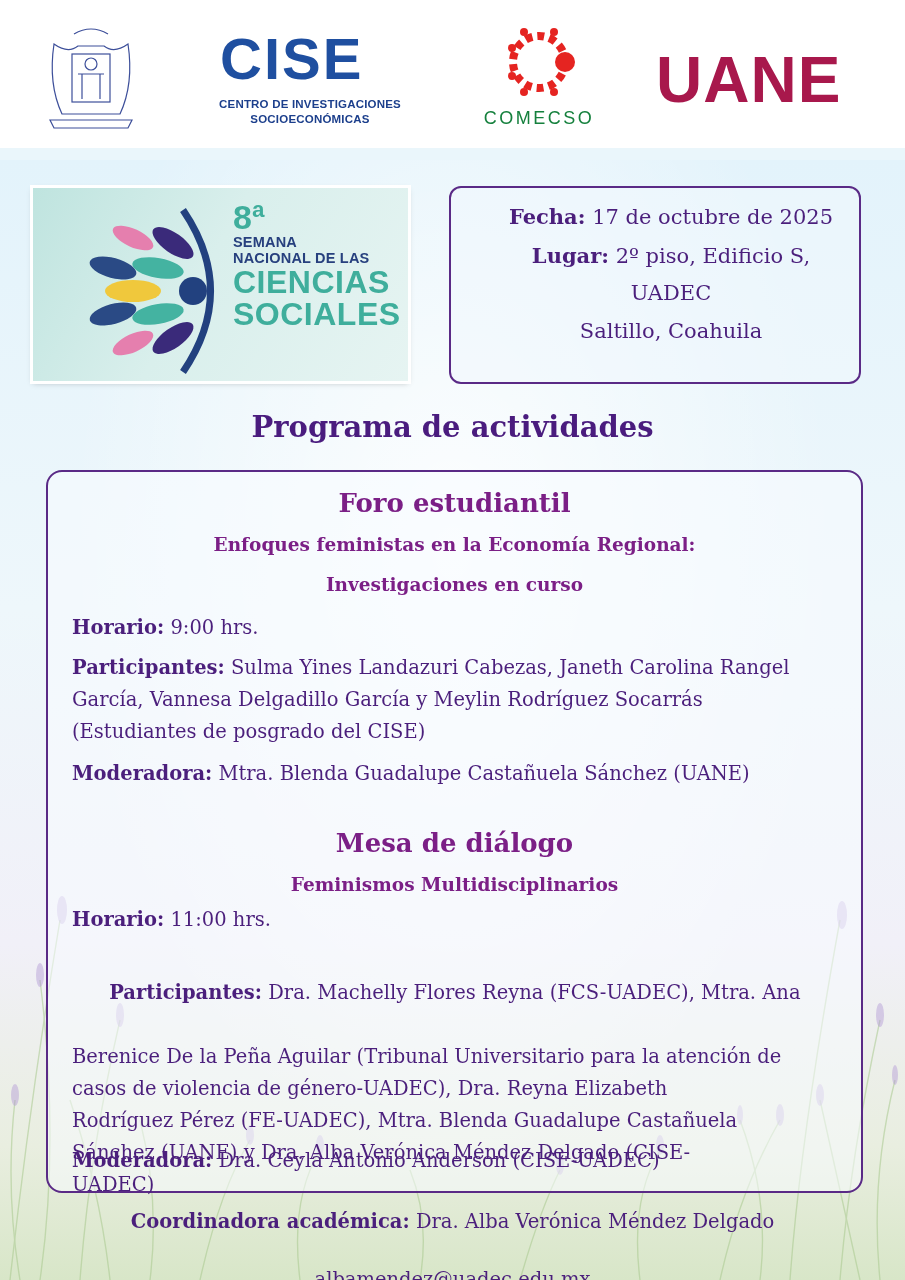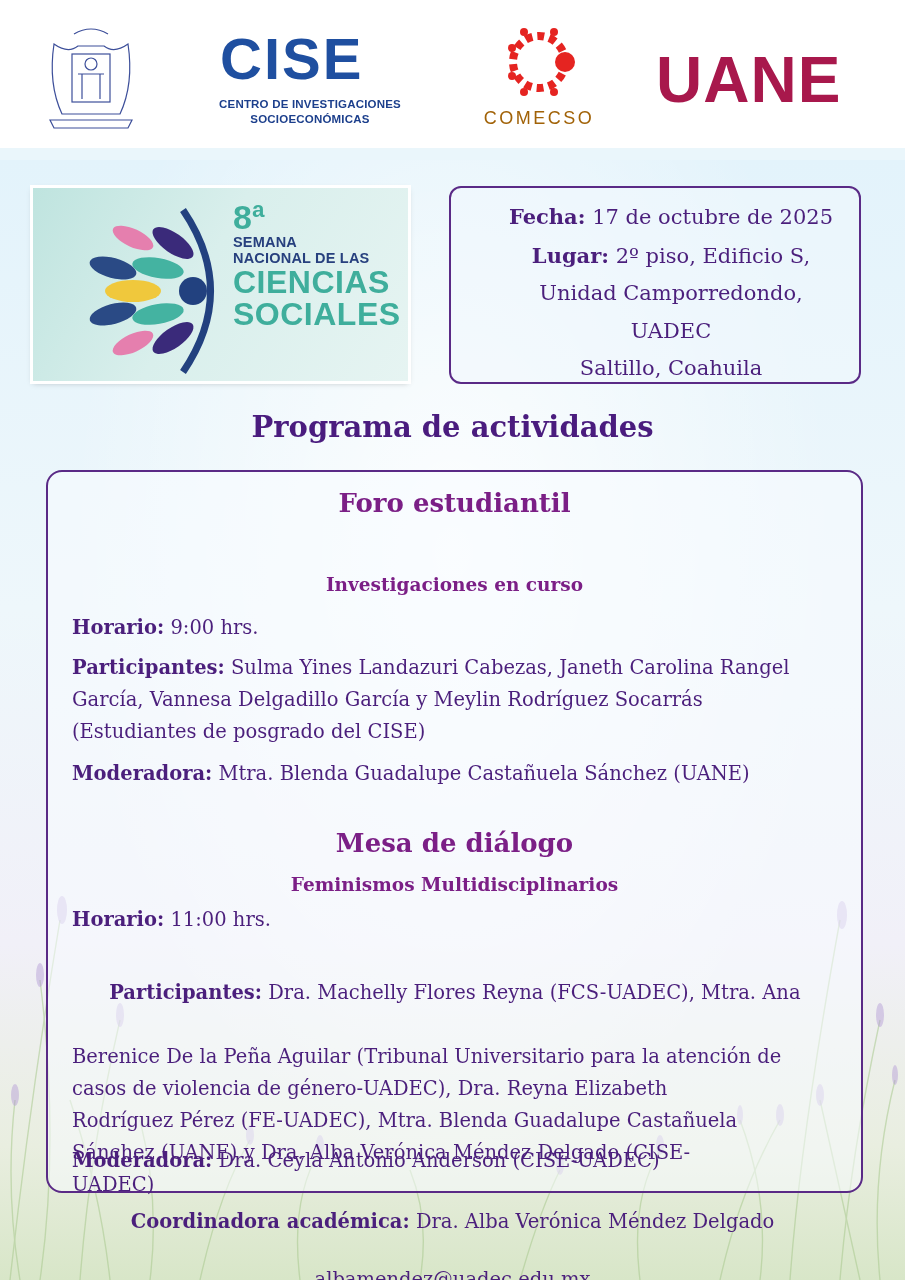--- a/index.html
+++ b/index.html
@@ -30,21 +30,21 @@
     font-weight: 900; font-size: 58px; letter-spacing: 2px; color: #1f4fa0; line-height: 62px;
   }
   .cise-sub {
     position: absolute; left: 0; width: 200px; text-align: center;
     font-family: "Liberation Sans", sans-serif; font-weight: 700; font-size: 11.5px;
     color: #1c3f8c; letter-spacing: 0.2px;
   }
   .logo-comecso { left: 474px; top: 18px; width: 130px; height: 115px; }
   .comecso-text {
     position: absolute; left: 0; top: 90px; width: 130px; text-align: center;
-    font-family: "Liberation Sans", sans-serif; font-size: 18px; letter-spacing: 2.5px; color: #a16207;
+    font-family: "Liberation Sans", sans-serif; font-size: 18px; letter-spacing: 2.5px; color: #15803d;
   }
   .logo-uane { left: 656px; top: 50px; width: 210px; height: 60px; }
   .uane-text {
     font-family: "Liberation Sans", sans-serif; font-weight: 700; font-size: 64px; line-height: 60px;
     color: #a8184c; letter-spacing: 1px;
   }
 
   .banner {
     position: absolute; left: 33px; top: 188px; width: 375px; height: 193px;
     background: linear-gradient(120deg, #bfe4df 0%, #d9efec 45%, #e6f4f2 100%);
@@ -206,30 +206,30 @@
 
 <div class="info-box">
   <div>
     <b>Fecha:</b>
     <span>17 de octubre de 2025</span>
   </div>
   <div>
     <b>Lugar:</b>
     <span>2º piso, Edificio S,</span>
   </div>
-  <div>Unidad Camporredondo,</div>
   <div>UADEC</div>
   <div>Saltillo, Coahuila</div>
 </div>
 
 <div class="program-title">Programa de actividades</div>
 
 <div class="card">
 
   <div class="sec-title" style="top:16px;">Foro estudiantil</div>
+  <div class="sec-sub" style="top:62px;">Enfoques feministas en la Economía Regional:</div>
   <div class="sec-sub" style="top:102px;">Investigaciones en curso</div>
 
   <div class="line" style="top:140px;">
     <b>Horario:</b>
     <span>9:00 hrs.</span>
   </div>
   <div class="line" style="top:180px;">
     <div>
       <b>Participantes:</b>
       <span>Sulma Yines Landazuri Cabezas, Janeth Carolina Rangel</span>

